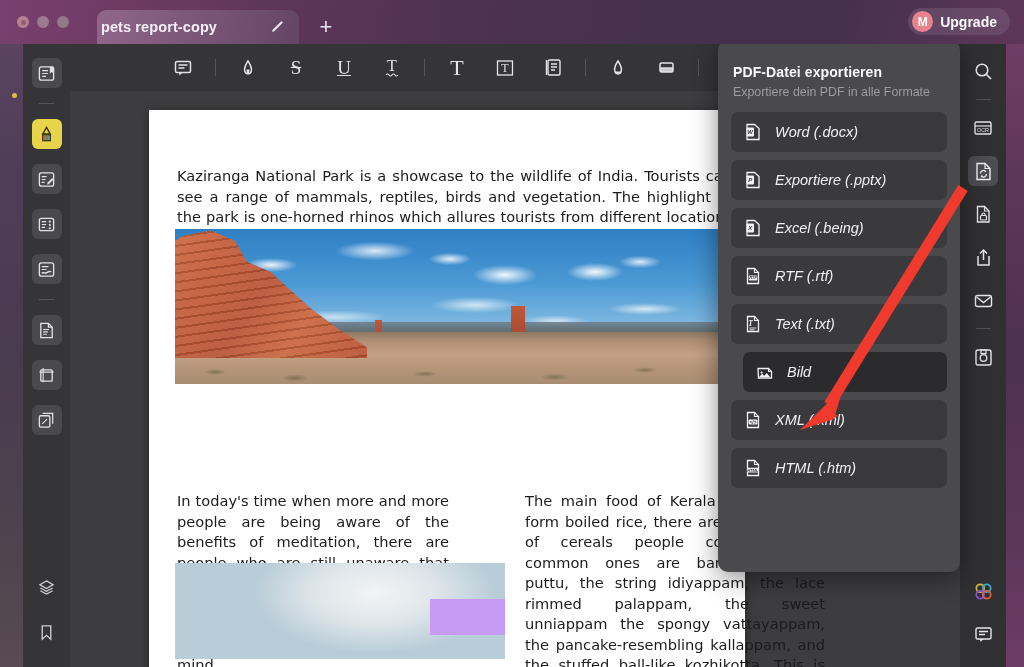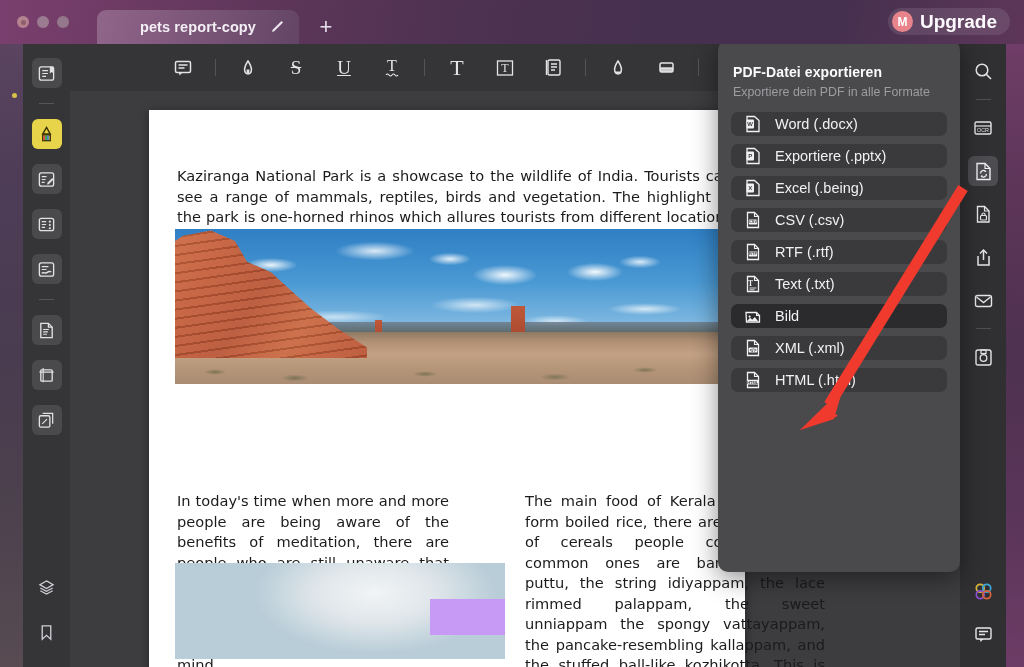--- a/index.html
+++ b/index.html
@@ -30,21 +30,21 @@
   .tl.a { background: #b4838f; }
   .tl.a::after{ content:""; display:block; width:5px;height:5px;border-radius:50%;background:#8d5f6c;margin:3.5px 0 0 3.5px;}
   .tl.b { background: #9b7b8f; }
   .tl.c { background: #95778b; }
 
   .tab {
     margin-left: 28px;
     height: 34px; min-width: 202px;
     border-radius: 9px 9px 0 0;
     background: linear-gradient(105deg, rgba(190,160,190,.42), rgba(120,105,130,.30));
-    display: flex; align-items: center; justify-content: center;
+    display: flex; align-items: center; 
     position: relative; align-self: flex-end;
     padding: 0 4px;
   }
   .tab-title { color: #f3eef4; font-size: 14.5px; font-weight: bold; letter-spacing:.1px;}
   .tab-pencil { position: absolute; right: 14px; top: 9px; width: 15px; height: 15px; }
   .tab-pencil svg { display:block; }
 
   .newtab {
     margin-left: 14px; width: 26px; height: 26px;
     display: flex; align-items: center; justify-content: center;
@@ -58,21 +58,21 @@
     background: rgba(255,255,255,.10);
     display: flex; align-items: center; gap: 7px;
     padding: 0 13px 0 4px;
   }
   .upgrade .m {
     width: 21px; height: 21px; border-radius: 50%;
     background: #e8838b;
     color: #fff; font-size: 12px; font-weight: bold;
     display: flex; align-items: center; justify-content: center;
   }
-  .upgrade .lbl { color: #fdfbfd; font-size: 19px; font-weight: bold; }
+  .upgrade .lbl { color: #fdfbfd; font-size: 14px; font-weight: bold; }
 
   
   .leftrail {
     position: absolute; left: 0; top: 44px;
     width: 23px; height: 623px;
     background: linear-gradient(180deg, #5a4460 0%, #4f3d57 20%, #4a3b52 40%, #4a3d4e 60%, #4e434e 80%, #584b52 100%);
     z-index: 12;
   }
   .dot-ind {
     position: absolute; left: 12px; top: 93px;
@@ -233,27 +233,28 @@
     width: 242px; height: 532px;
     background: #4a4a4c;
     border-radius: 10px;
     box-shadow: 0 6px 26px rgba(0,0,0,.45);
     padding: 18px 13px 0 13px;
     z-index: 30;
   }
   .ep-title { color: #fbfbfc; font-size: 14px; font-weight: bold; margin: 6px 0 0 2px; letter-spacing:.1px;}
   .ep-sub { color: #9d9da1; font-size: 12.4px; margin: 5px 0 13px 2px; }
   .ep-item {
-    height: 24px; border-radius: 7px;
+    height: 40px; border-radius: 7px;
     background: #3a3a3c;
     display: flex; align-items: center;
     padding-left: 11px; gap: 12px;
     margin-bottom: 8px;
-  }
-  .ep-item.hover { background: #2b2b2d; }
+    font-style: italic;
+  }
+  .ep-item.hover { background: #2b2b2d; margin-left: 12px; }
   .ep-label { color: #f1f1f3; font-size: 14.5px; }
   .ep-ico { width: 21px; height: 21px; flex: 0 0 21px; display:flex; align-items:center; justify-content:center;}
 
   
   .arrow { position: absolute; left: 0; top: 0; width: 1024px; height: 667px; z-index: 36; pointer-events:none; }
 </style>
 </head>
 <body>
 
 <div id="app">
@@ -554,31 +555,20 @@
       <span class="ep-ico">
         <svg width="20" height="20" viewBox="0 0 20 20">
             <path d="M4 2.5h7.5L16 6.5v11H4z" fill="none" stroke="#f2f2f4" stroke-width="1.3"></path>
             <rect x="3.5" y="5.5" width="7.5" height="9" rx="1" fill="#f2f2f4"></rect>
             <text x="7.2" y="12" font-family="Liberation Sans, sans-serif" font-size="6" font-weight="bold" fill="#3a3a3c" text-anchor="middle">X</text>
           </svg>
       </span>
       <span class="ep-label">Excel (.being)</span>
     </div>
 
-    <div class="ep-item">
-      <span class="ep-ico">
-        <svg width="20" height="20" viewBox="0 0 20 20">
-            <path d="M4.5 2.5h7L15.5 6.5v11h-11z" fill="none" stroke="#f2f2f4" stroke-width="1.3"></path>
-            <path d="M11.5 2.5v4h4" fill="none" stroke="#f2f2f4" stroke-width="1.1"></path>
-            <rect x="5.8" y="9.5" width="8.4" height="5" rx="1" fill="#f2f2f4"></rect>
-            <text x="10" y="13.4" font-family="Liberation Sans, sans-serif" font-size="4" font-weight="bold" fill="#3a3a3c" text-anchor="middle">CSV</text>
-          </svg>
-      </span>
-      <span class="ep-label">CSV (.csv)</span>
-    </div>
 
     <div class="ep-item">
       <span class="ep-ico">
         <svg width="20" height="20" viewBox="0 0 20 20">
             <path d="M4.5 2.5h7L15.5 6.5v11h-11z" fill="none" stroke="#f2f2f4" stroke-width="1.3"></path>
             <path d="M11.5 2.5v4h4" fill="none" stroke="#f2f2f4" stroke-width="1.1"></path>
             <rect x="5.8" y="9.5" width="8.4" height="5" rx="1" fill="#f2f2f4"></rect>
             <text x="10" y="13.4" font-family="Liberation Sans, sans-serif" font-size="4" font-weight="bold" fill="#3a3a3c" text-anchor="middle">RTF</text>
           </svg>
       </span>

